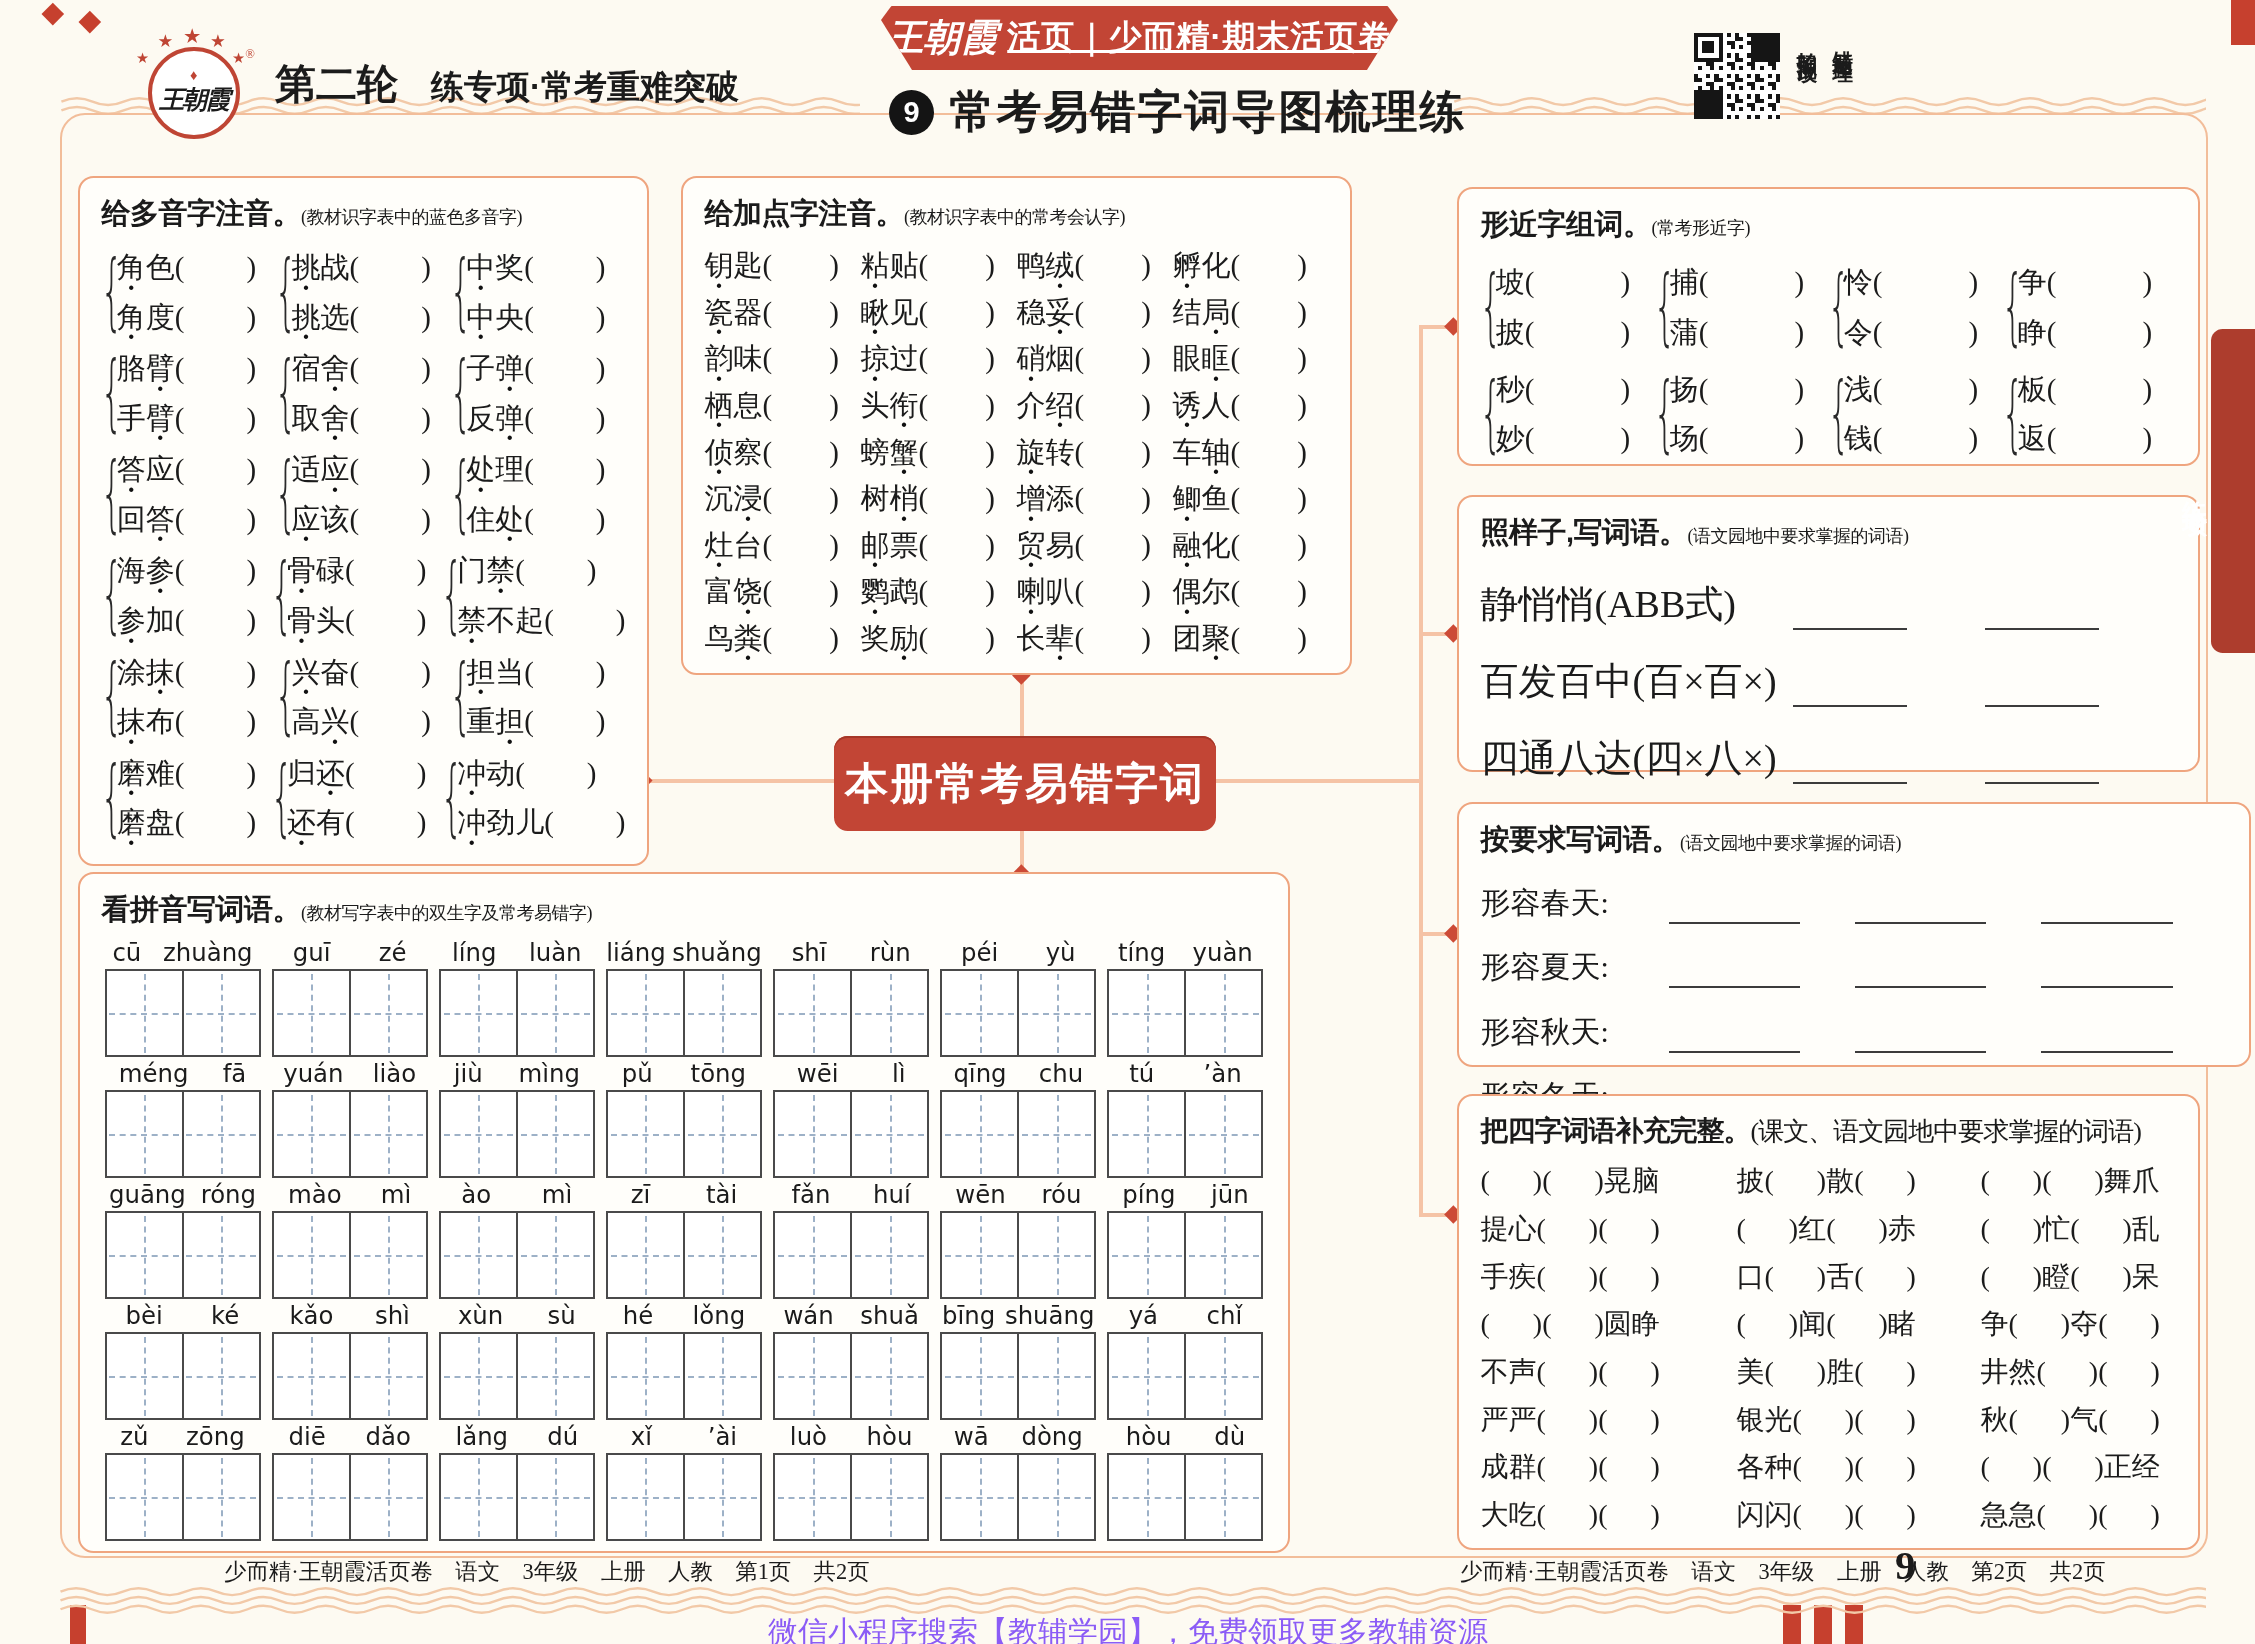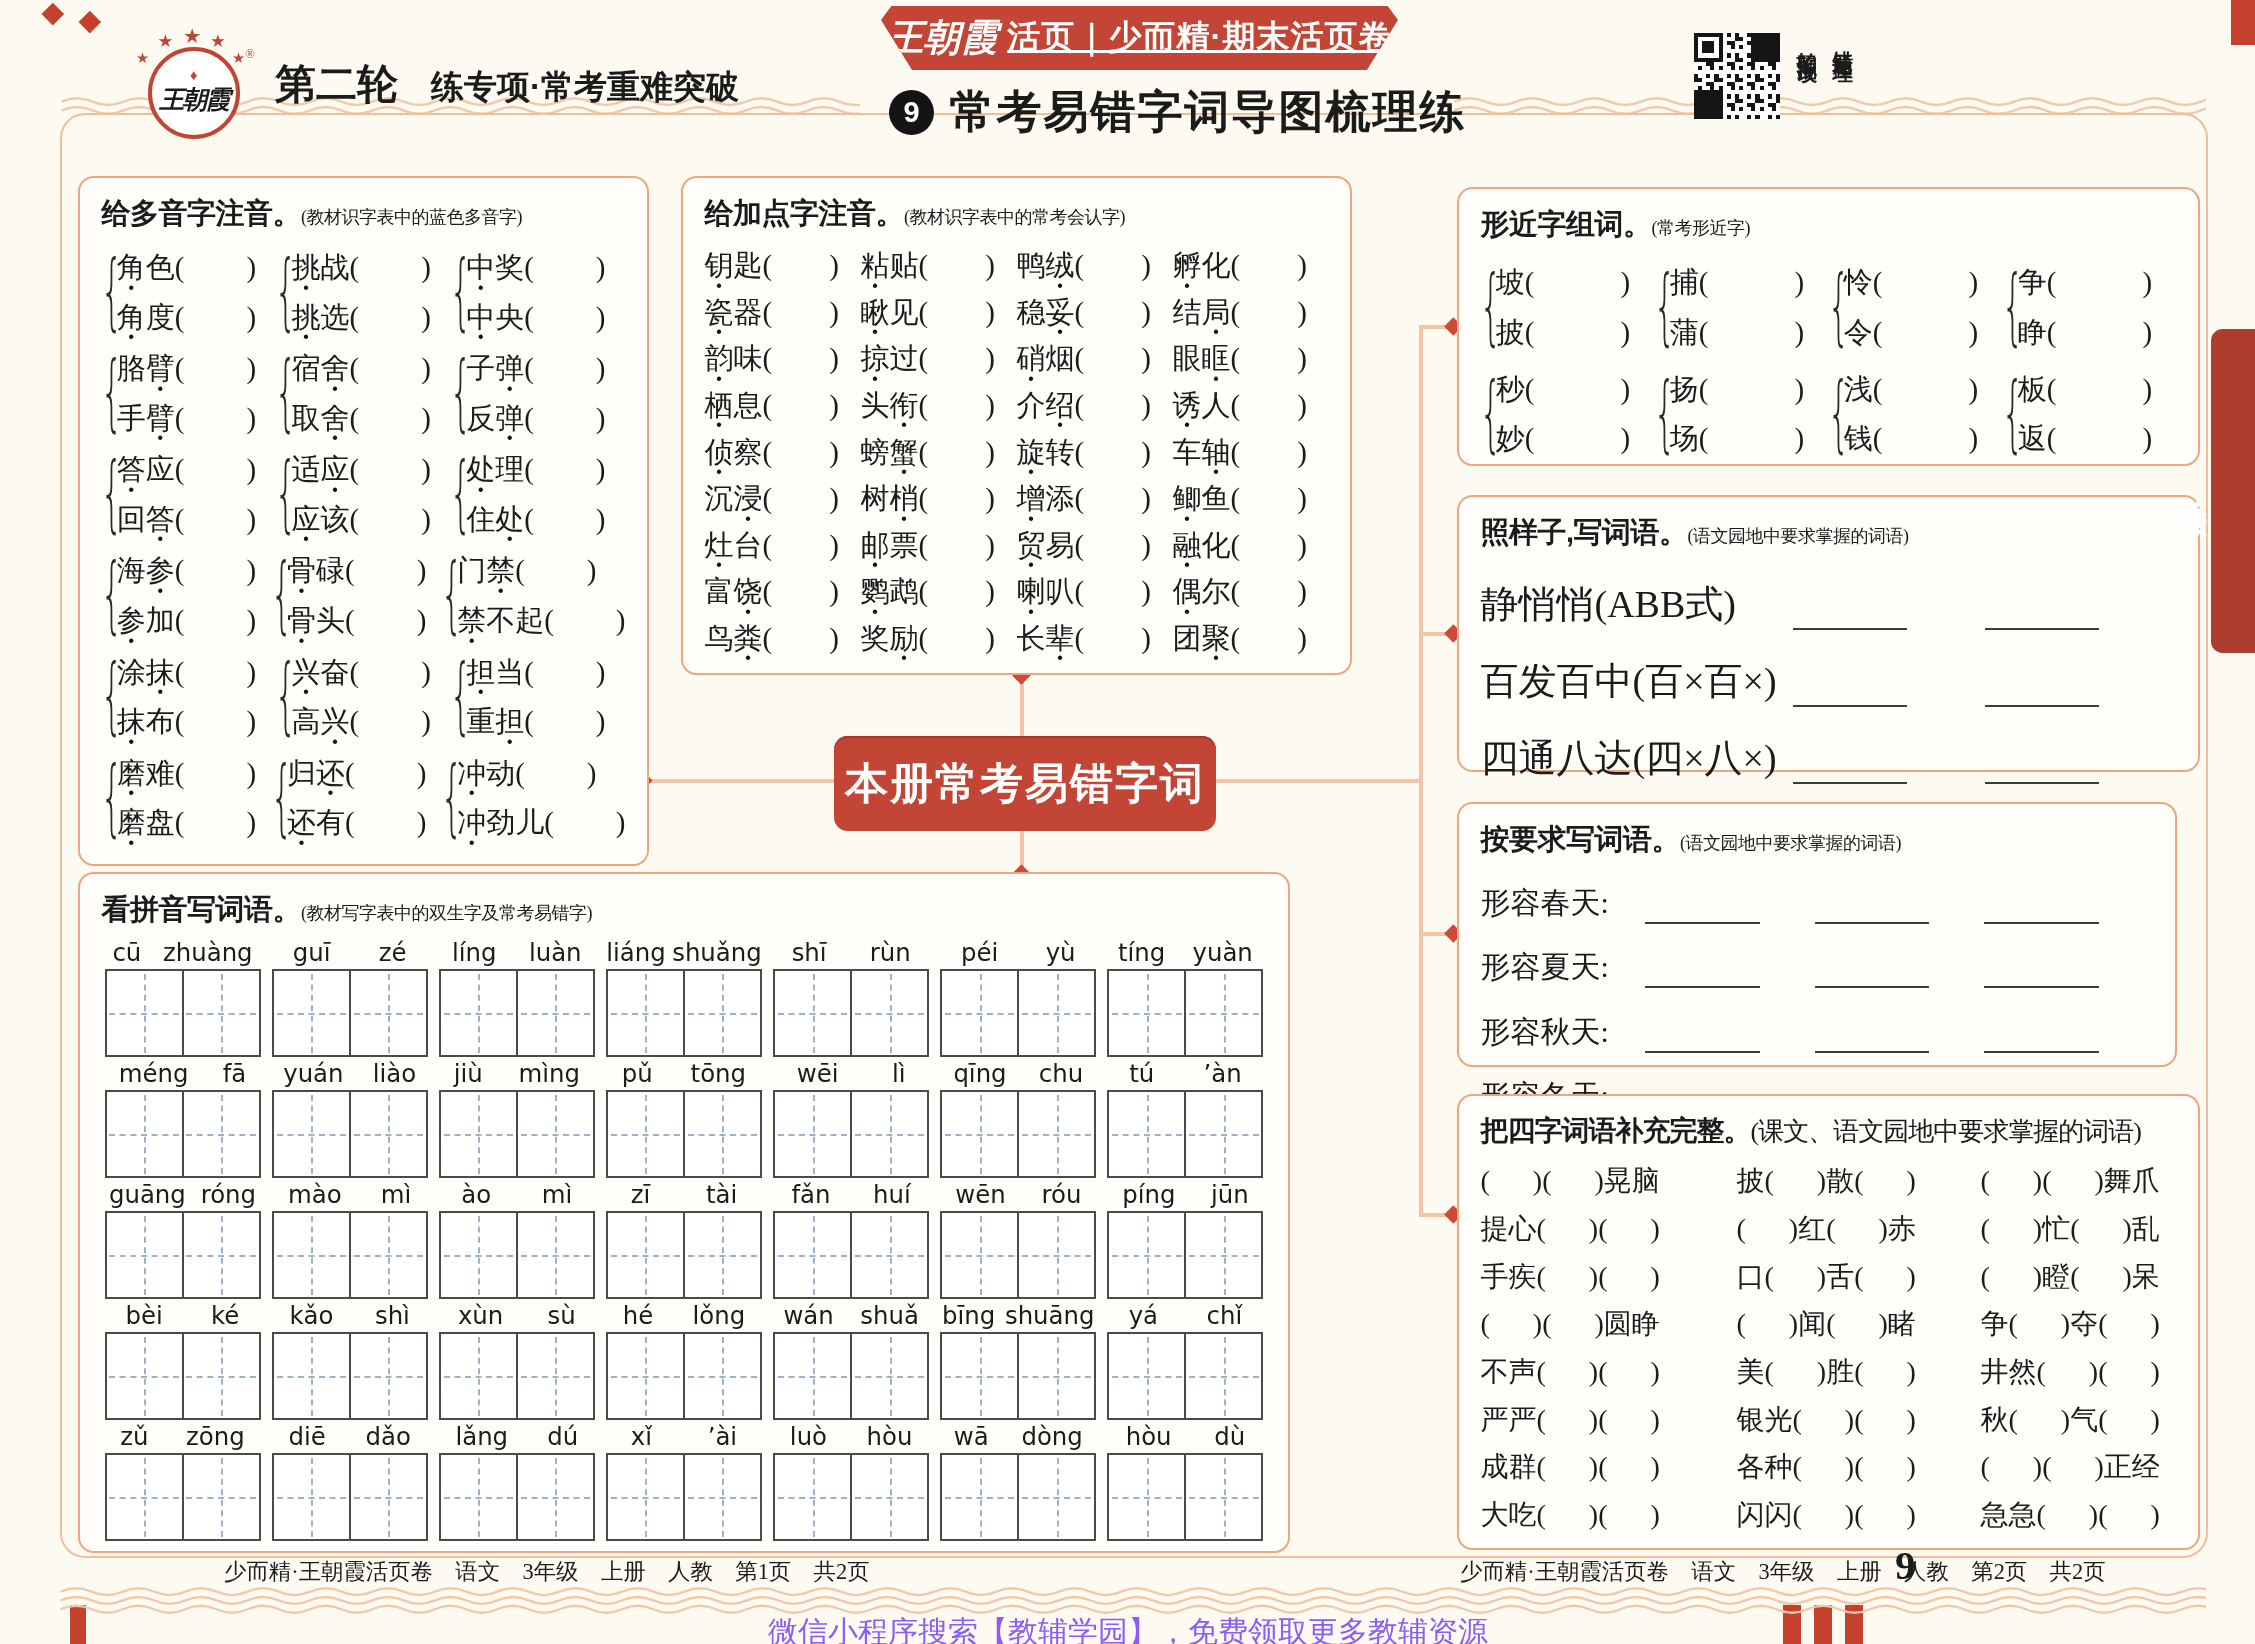--- a/index.html
+++ b/index.html
@@ -1358,21 +1358,21 @@
           <span class="uline"></span>
         </div>
         <div class="zy-row">
           <span class="zy-label">七上八下(七×八×)</span>
           <span class="uline"></span>
           <span class="uline"></span>
         </div>
       </div>
   </div>
 
-  <div class="panel" style="left:1457px;top:802px;width:720px;height:265px;">
+  <div class="panel" style="left:1457px;top:802px;width:794px;height:265px;">
     <div class="sec-head"><span class="sec-tt">按要求写词语。</span><span class="sec-nn">(语文园地中要求掌握的词语)</span></div>
     <div id="aqGrid">
         <div class="aq-row">
           <span class="aq-label">形容春天:</span>
           <span class="uline"></span>
           <span class="uline"></span>
           <span class="uline"></span>
         </div>
         <div class="aq-row">
           <span class="aq-label">形容夏天:</span>

